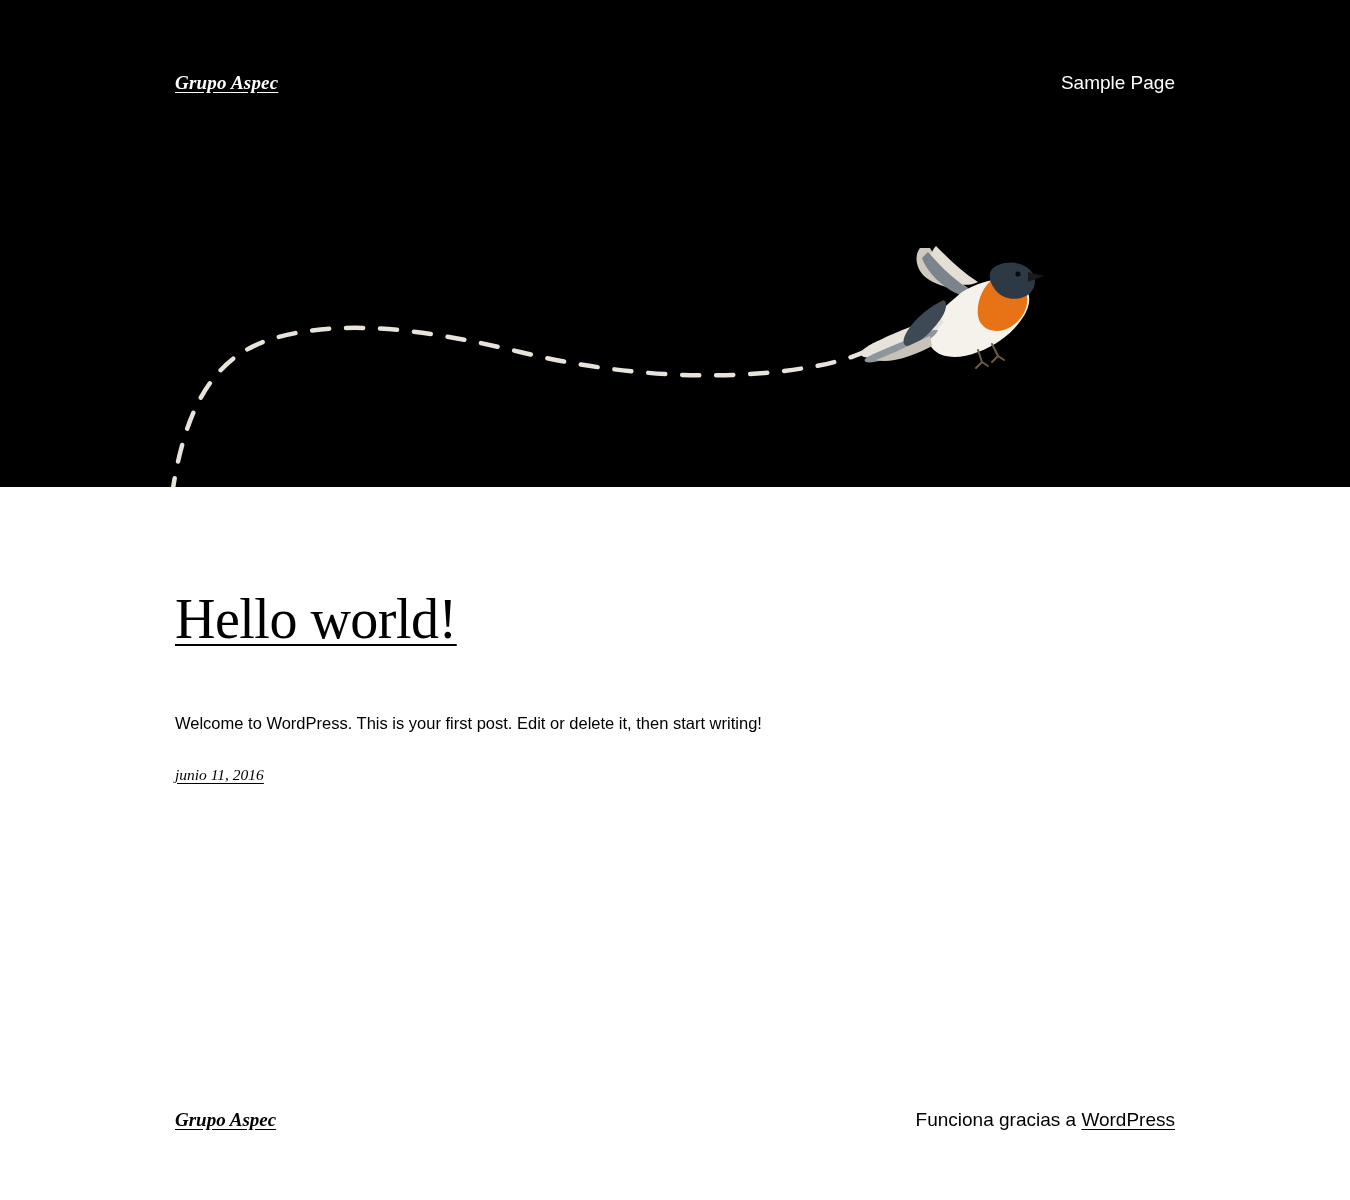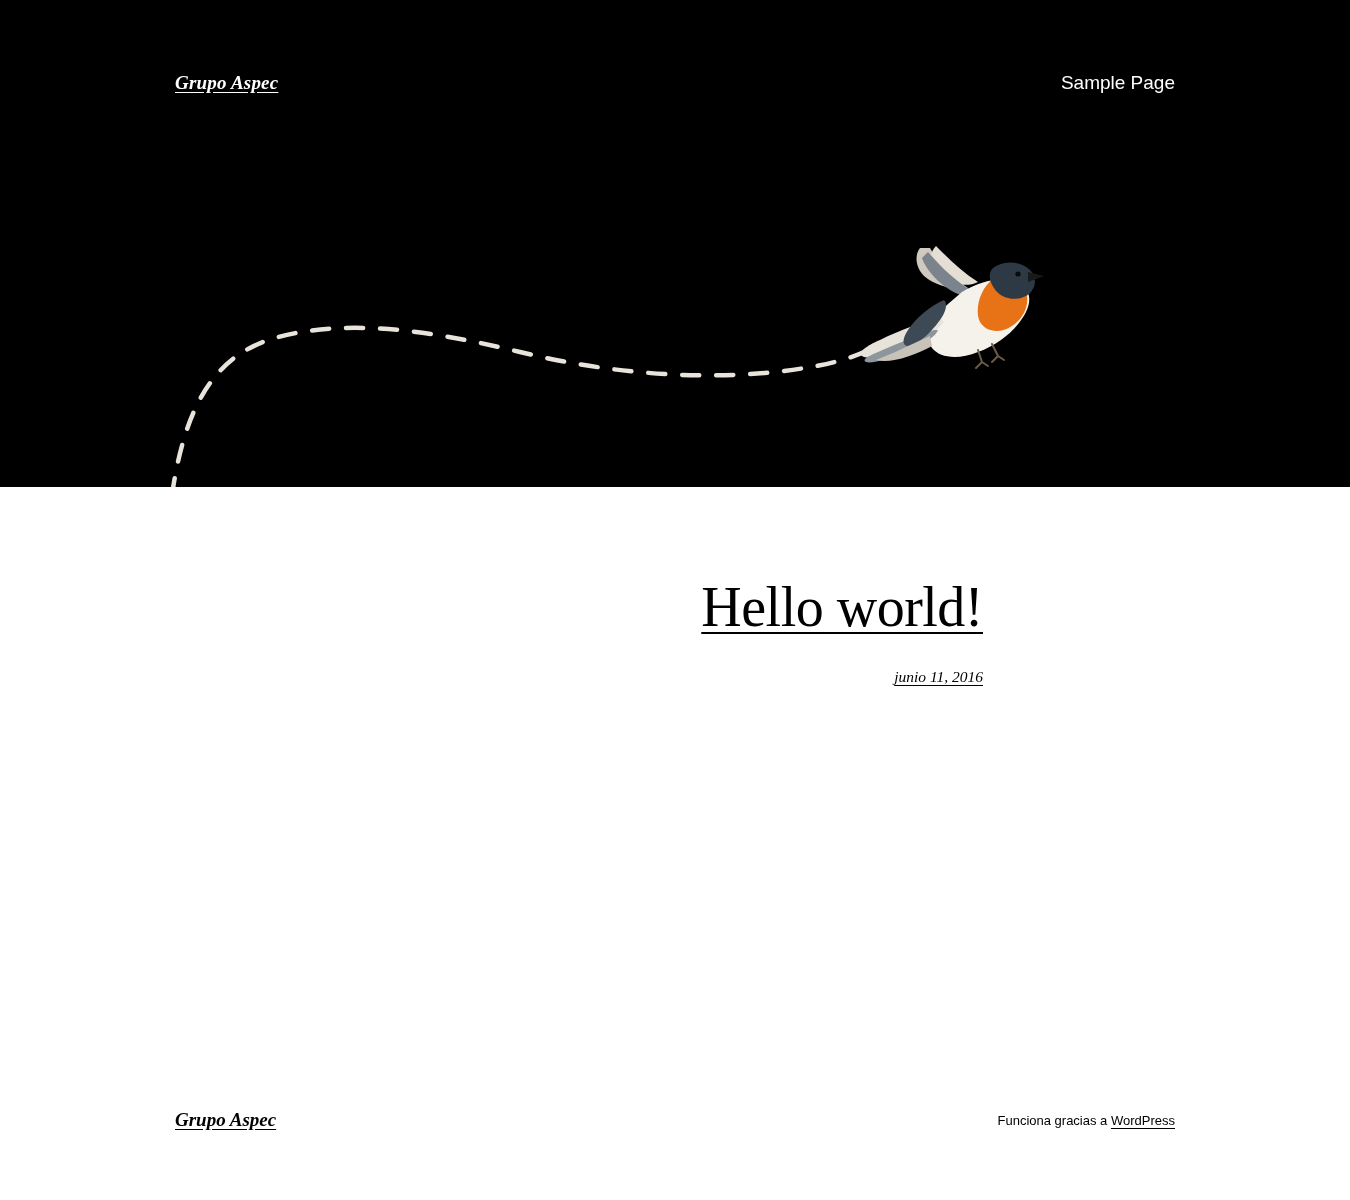--- a/index.html
+++ b/index.html
@@ -71,22 +71,21 @@
     height: 487px;
     pointer-events: none;
   }
 
   
   .content {
     position: absolute;
     top: 487px;
     left: 0;
     width: 1158px;
-    padding: 0 175px;
-    text-align: right;
+    padding: 12px 175px;
   }
 
   .post {
     padding-top: 88px;
   }
 
   .post-title {
     margin: 0;
     font-family: "Liberation Serif", serif;
     font-weight: 400;
@@ -139,21 +138,21 @@
     font-style: italic;
     font-weight: 700;
     font-size: 19px;
     color: #000000;
     text-decoration: underline;
     text-underline-offset: 3px;
   }
 
   .footer-credit {
     font-family: "Liberation Sans", sans-serif;
-    font-size: 13px;
+    font-size: 19px;
     color: #000000;
     white-space: nowrap;
   }
   .footer-credit a {
     color: #000000;
     text-decoration: underline;
     text-underline-offset: 3px;
   }
 </style>
 </head>
@@ -198,20 +197,21 @@
       <a class="nav-item" href="#">Sample Page</a>
     </nav>
   </div>
 </div>
 
 <main class="content">
   <article class="post">
     <h1 class="post-title">
       <a href="#">Hello world!</a>
     </h1>
+    <p class="post-excerpt">Welcome to WordPress. This is your first post. Edit or delete it, then start writing!</p>
     <a class="post-date" href="#">junio 11, 2016</a>
   </article>
 </main>
 
 <footer class="site-footer">
   <a class="footer-title" href="#">Grupo Aspec</a>
   <div class="footer-credit">
     <span>Funciona gracias a </span><a href="#">WordPress</a>
   </div>
 </footer>

